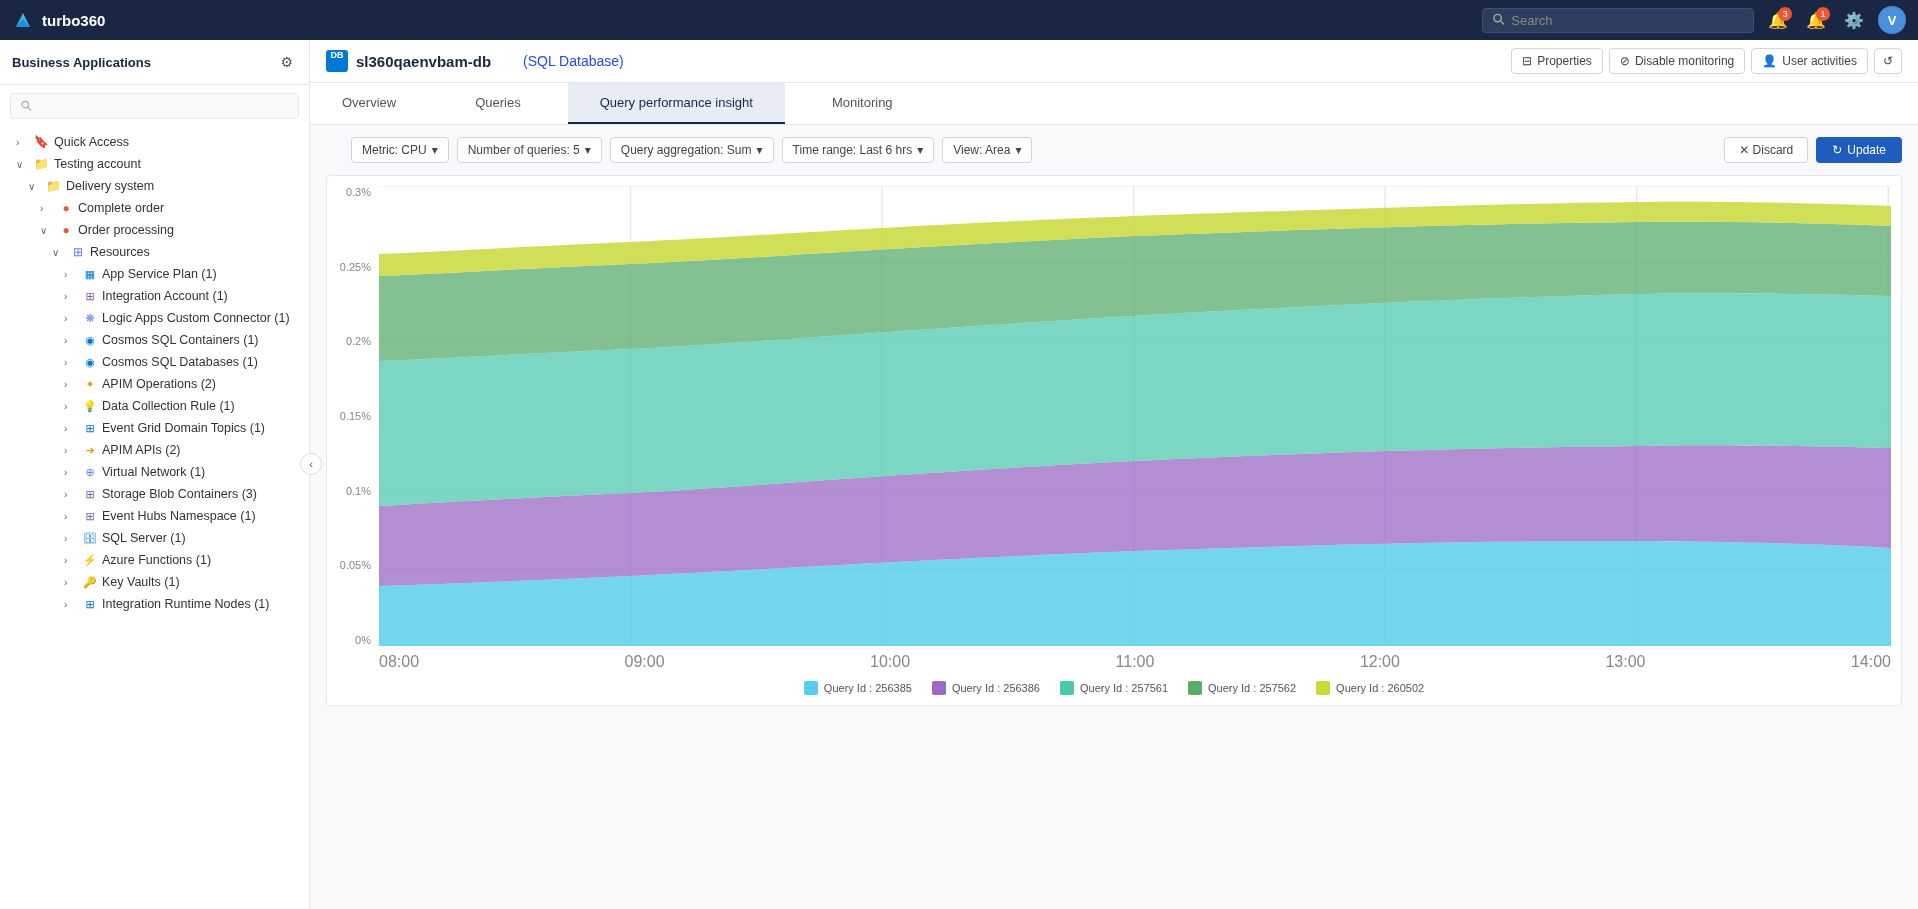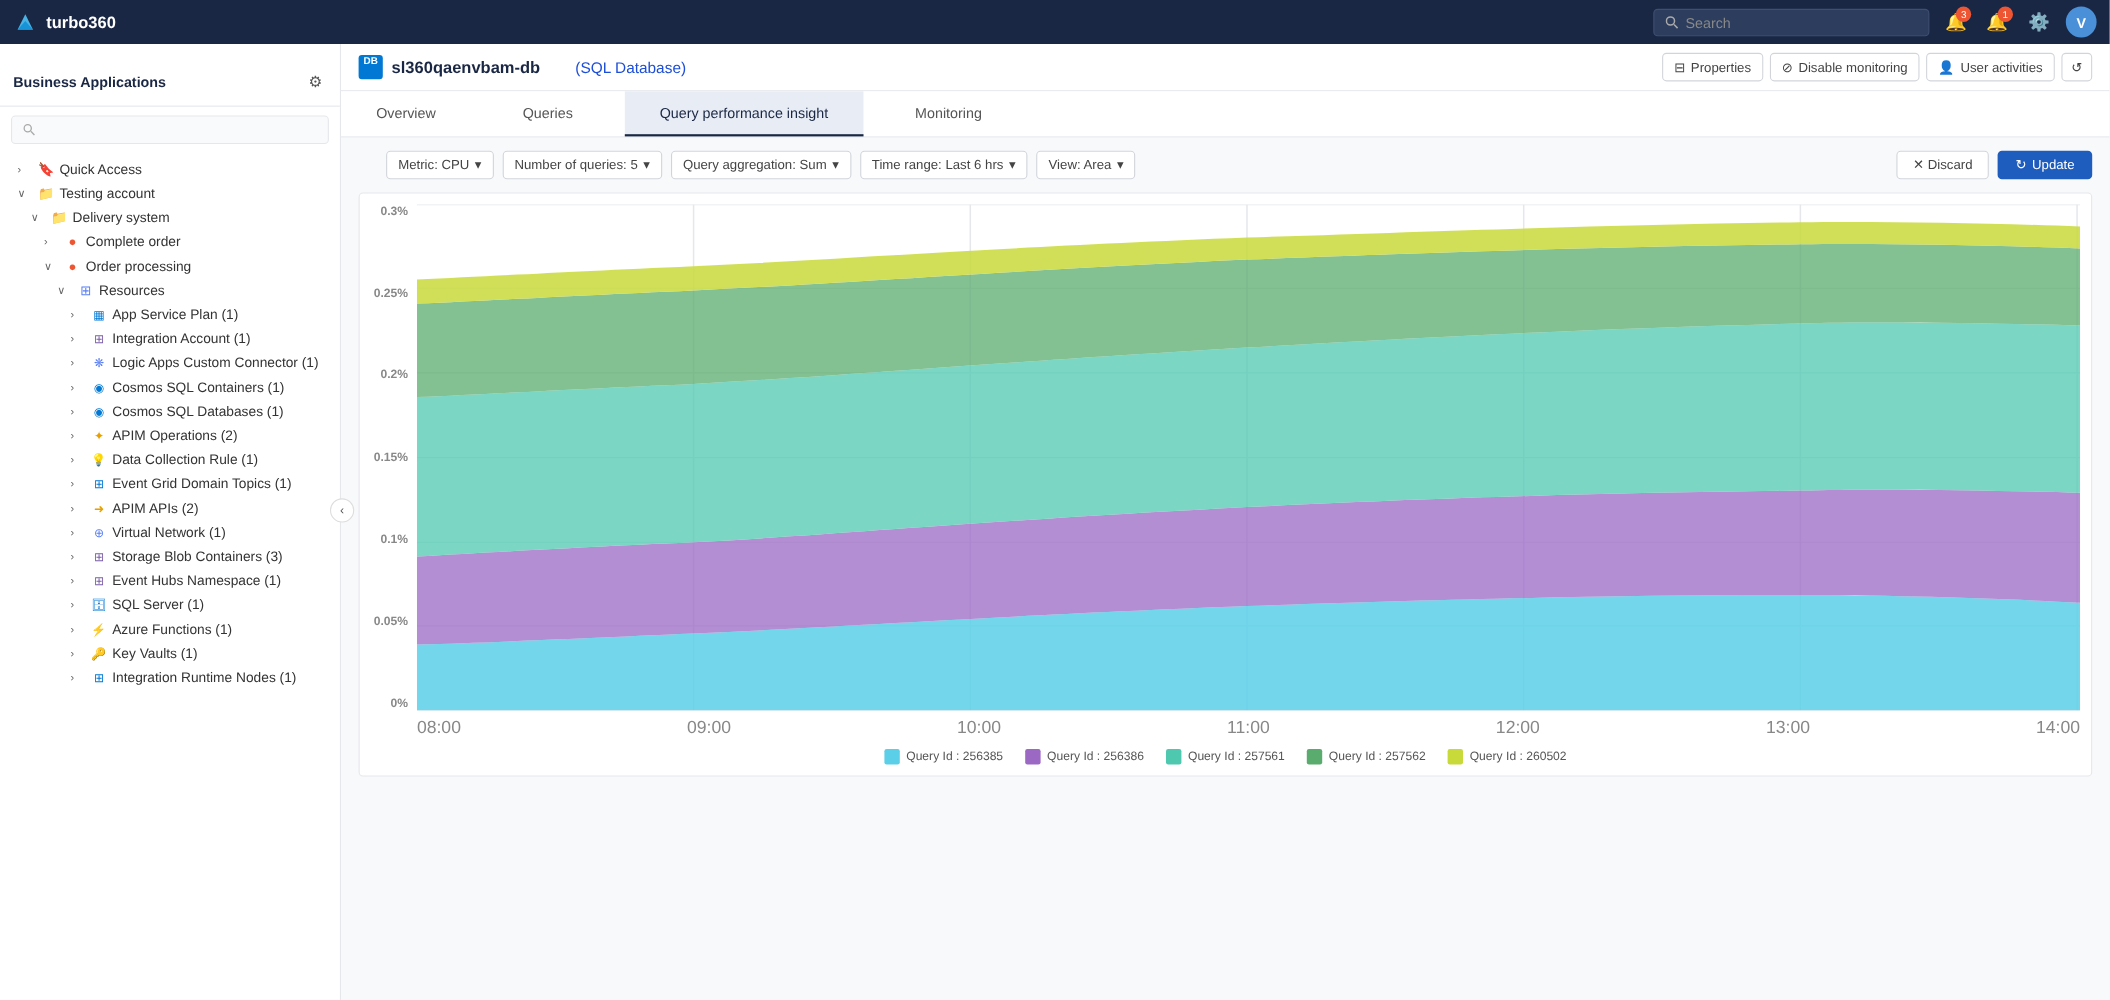--- a/index.html
+++ b/index.html
@@ -28,23 +28,23 @@
       height: 22px;
     }
     .top-nav-spacer { flex: 1; }
     .search-box {
       background: #2d3d5e;
       border: 1px solid #3d4f72;
       border-radius: 4px;
       padding: 4px 10px;
       color: #ccc;
       font-size: 13px;
-      width: 251px;
-      display: flex;
-      align-items: center;
+      width: 272px;
+      display: flex;
+      align-items: flex-start;
       gap: 6px;
     }
     .search-box input {
       background: transparent;
       border: none;
       outline: none;
       color: #ccc;
       font-size: 13px;
       width: 100%;
     }
@@ -99,21 +99,20 @@
       flex-direction: column;
       overflow: hidden;
       flex-shrink: 0;
     }
     .sidebar-header {
       display: flex;
       align-items: center;
       justify-content: space-between;
       padding: 10px 12px;
       border-bottom: 1px solid #e5e7eb;
-      margin-top: 12px;
     }
     .sidebar-title {
       font-size: 13px;
       font-weight: 600;
       color: #1a2744;
     }
     .sidebar-search {
       margin: 8px 10px;
       background: #f9fafb;
       border: 1px solid #e5e7eb;
@@ -342,21 +341,20 @@
       text-align: right;
       padding-right: 8px;
       font-size: 11px;
       color: #888;
       height: 460px;
       flex-shrink: 0;
       width: 42px;
     }
     .chart-inner {
       display: flex;
-      font-weight: bold;
     }
     .chart-svg-wrap {
       flex: 1;
       position: relative;
     }
     .chart-x-axis {
       display: flex;
       justify-content: space-between;
       font-size: 16px;
       color: #888;

